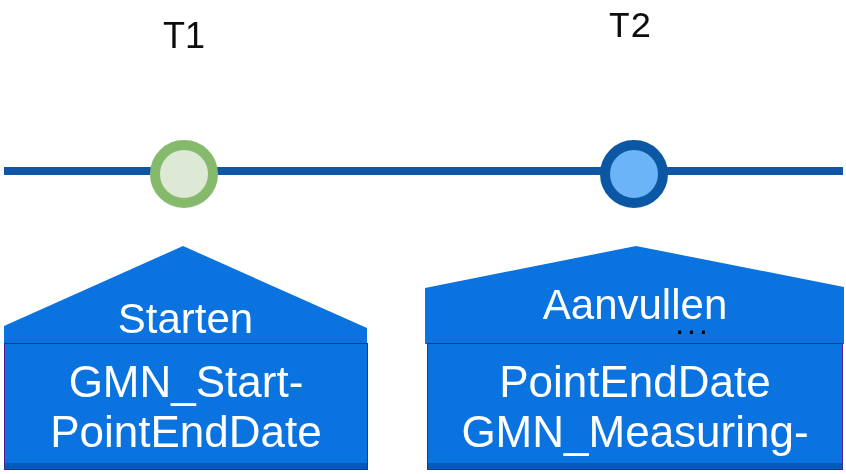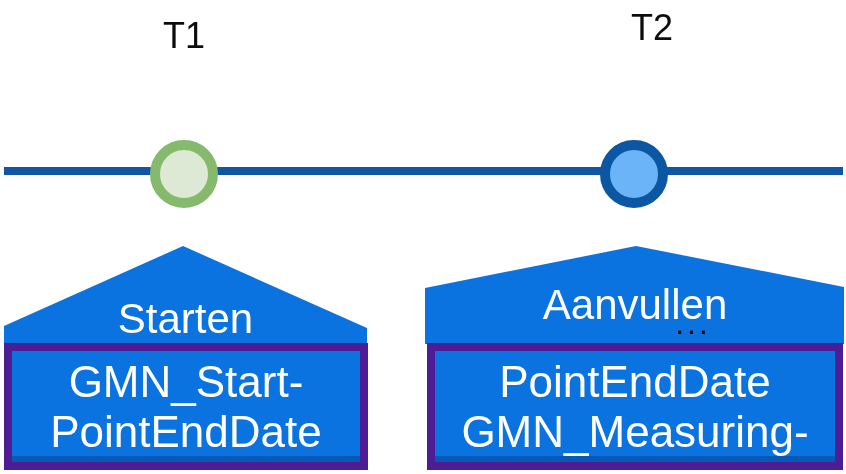--- a/index.html
+++ b/index.html
@@ -15,21 +15,21 @@
   
   .t-label {
     position: absolute;
     width: 120px;
     text-align: center;
     color: #0d0d0d;
     font-size: 36px;
     line-height: 40px;
   }
   .t-label.t1 { left: 124px; top: 16px; }
-  .t-label.t2 { left: 592px; top: 8px; }
+  .t-label.t2 { left: 570px; top: 8px; font-family: Liberation Mono, monospace; }
 
   
   .timeline-line {
     position: absolute;
     left: 4px;
     top: 167px;
     width: 839px;
     height: 8px;
     background: #1156a5;
   }
@@ -95,21 +95,21 @@
     letter-spacing: 3px;
   }
 
   
   .infobox {
     position: absolute;
     top: 343px;
     height: 127px;
     box-sizing: border-box;
     background: #0b73e0;
-    border: 8px solid #4c1d95;
+    border: 1px solid #4c1d95;
     box-shadow: inset 0 -6px 0 rgba(0, 40, 110, 0.35);
     color: #ffffff;
     font-size: 44px;
     line-height: 50px;
     text-align: center;
     display: flex;
     flex-direction: column;
     justify-content: center;
   }
   .infobox.left  { left: 4px;   width: 364px; }

